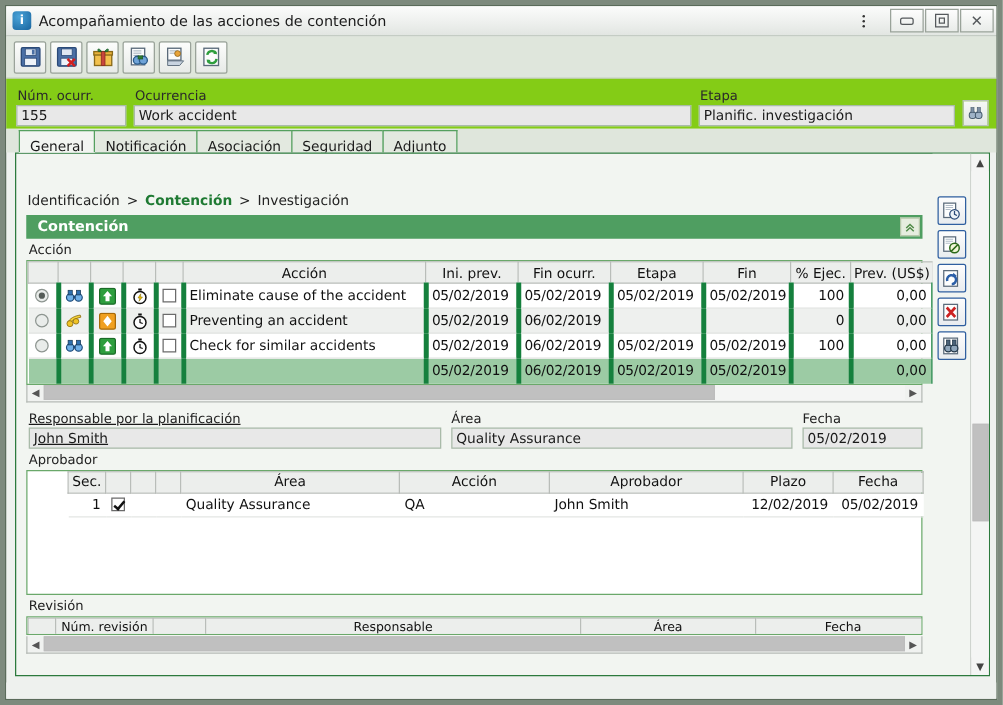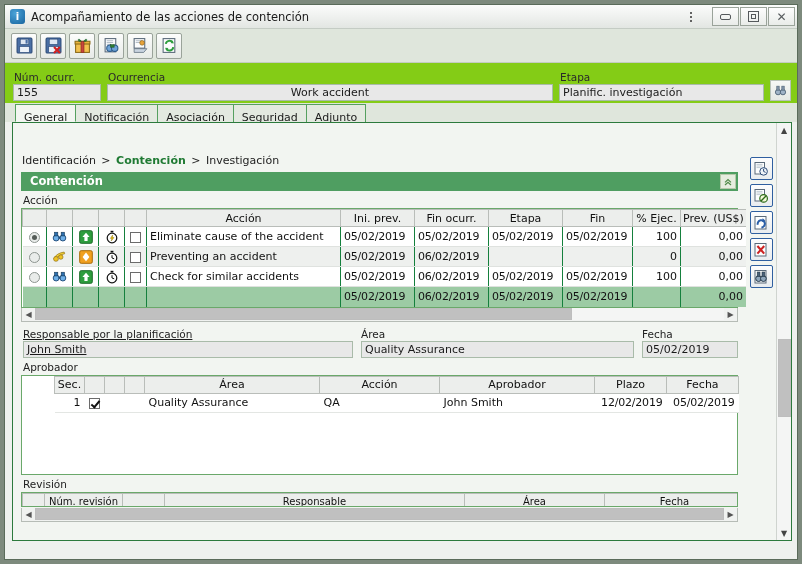--- a/index.html
+++ b/index.html
@@ -103,21 +103,21 @@
     background: #e8e8e8;
     border: 1px solid #a9bba9;
     font-size: 11px;
     padding: 1px 3px;
     line-height: 14px;
     color: #1a1a1a;
     white-space: nowrap; overflow: hidden;
   }
   .f-num { width: 88px; }
   .f-occ { flex: 1 1 auto; min-width: 0; }
-  .f-occ .inp { width: 100%; text-align: center; }
+  .f-occ .inp { width: 100%; }
   .f-eta { width: 205px; }
   .hdr-search {
     width: 21px; height: 21px;
     border: 1px solid #b8c2b8;
     background: linear-gradient(to bottom,#f6f8f6,#e4e8e4);
     display:flex;align-items:center;justify-content:center;
     margin-bottom: 0px;
     flex: 0 0 auto;
   }
 
@@ -213,21 +213,21 @@
     font-weight: normal;
     font-size: 11px;
     height: 17px;
     padding: 0 2px;
     color: #111;
     text-align: center;
     white-space: nowrap;
     overflow: hidden;
   }
   table.grid td {
-    border-right: 1px solid #15803d;
+    border-right: 4px solid #15803d;
     border-bottom: 1px solid #dfe2df;
     height: 20px;
     font-size: 11px;
     padding: 0 3px;
     white-space: nowrap;
     overflow: hidden;
     background: #fff;
     color: #111;
   }
   table.grid tr.alt td { background: #eef0ee; }

